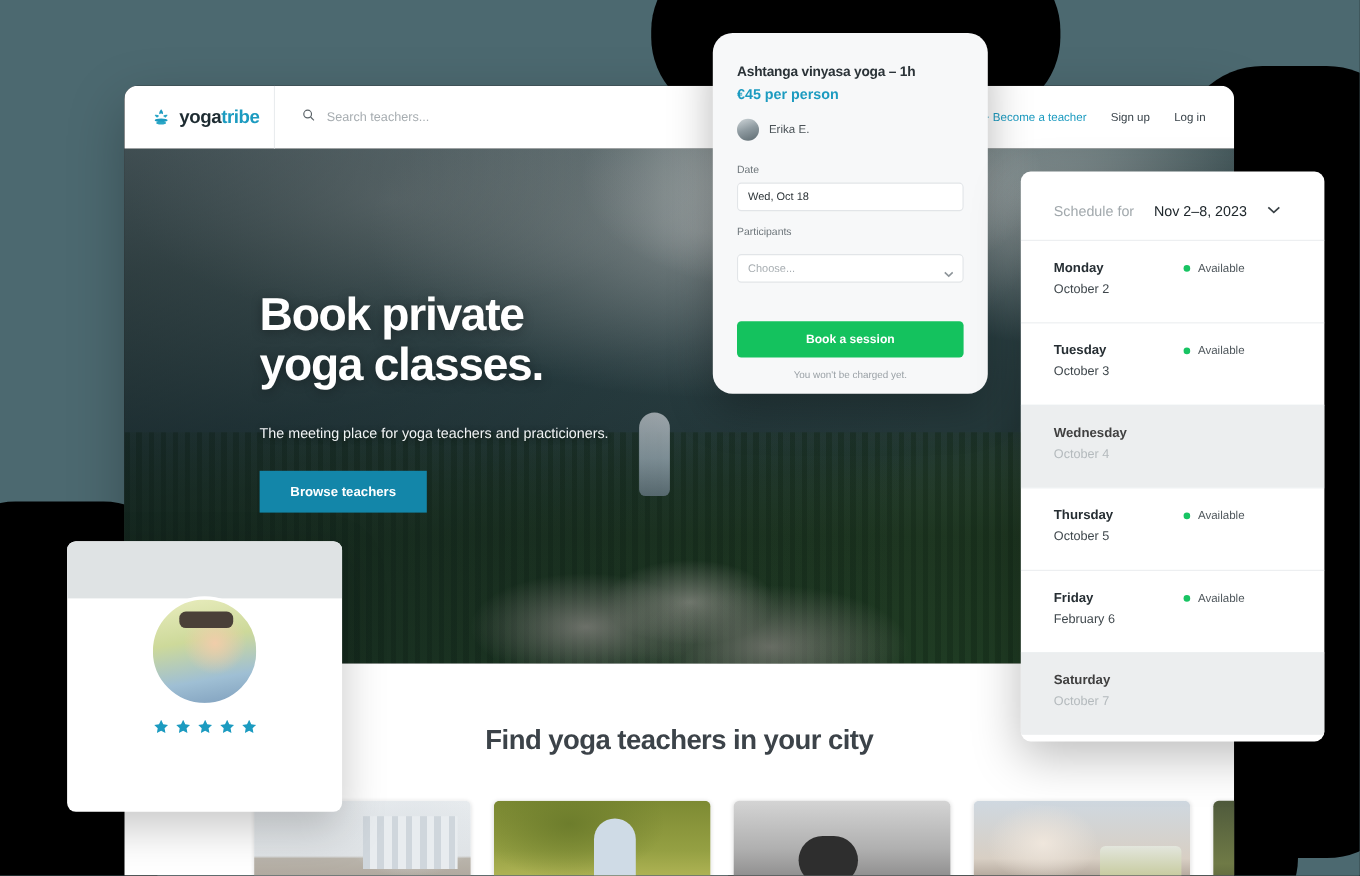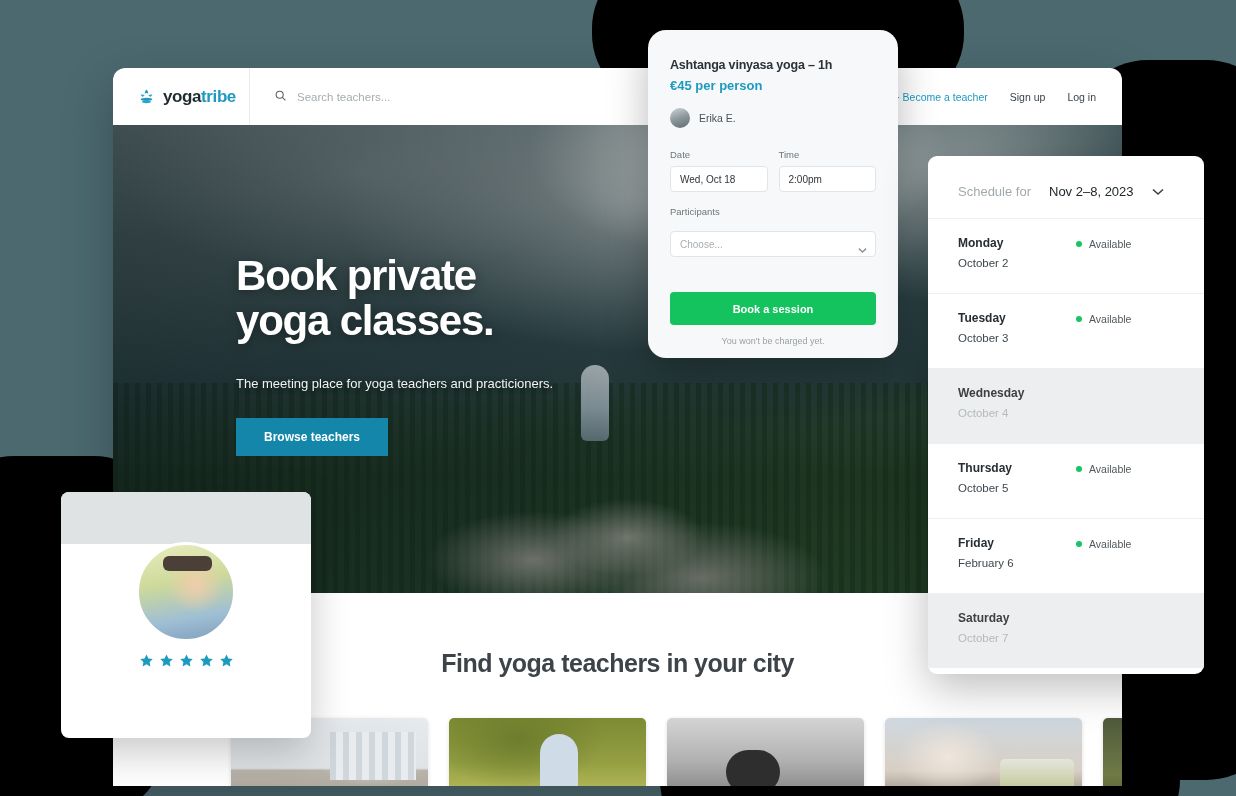--- a/index.html
+++ b/index.html
@@ -15,21 +15,21 @@
 
   
   .blob { position: absolute; background: #000; border-radius: 60px; }
   #blob-top      { left: 592px;  top: -44px;  width: 372px;  height: 150px; border-radius: 72px; }
   #blob-left     { left: -56px;  top: 456px;  width: 220px;  height: 360px; border-radius: 70px; }
   #blob-right    { left: 1072px; top: 60px;   width: 210px;  height: 720px; border-radius: 76px; }
   #blob-bottom   { left: 660px;  top: 700px;  width: 520px;  height: 150px; border-radius: 70px; }
 
   
   #site-panel {
-    position: absolute; left: 113px; top: 68px;
+    position: absolute; left: 113px; top: 78px;
     width: 1009px; height: 718px;
     background: #000000;
     border-radius: 12px 12px 0 0;
     overflow: hidden;
     box-shadow: 0 18px 50px rgba(0,0,0,.25);
   }
 
   
   .site-header {
     position: relative; height: 57px; display: flex; align-items: center;
@@ -321,24 +321,20 @@
 
     <div class="bk-teacher">
       <span class="bk-avatar"></span>
       <span class="bk-teacher-name">Erika E.</span>
     </div>
 
     <div class="bk-row">
       <div class="bk-field">
         <div class="bk-label">Date</div>
         <input class="bk-input" value="Wed, Oct 18" style="">
-      </div>
-      <div class="bk-field">
-        <div class="bk-label">Time</div>
-        <input class="bk-input" value="2:00pm" style="">
       </div>
     </div>
 
     <div>
       <div class="bk-label" style="margin-top:14px">Participants</div>
       <div class="bk-select-wrap">
         <div class="bk-select">
           <span>Choose...</span>
         </div>
         <span class="bk-chev">

